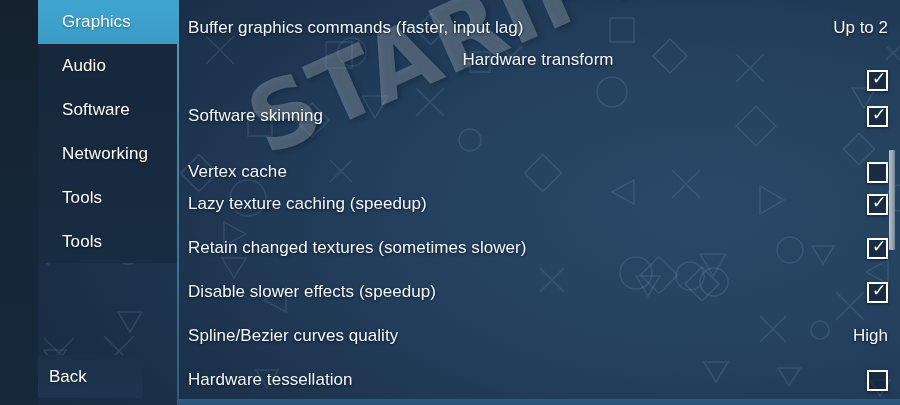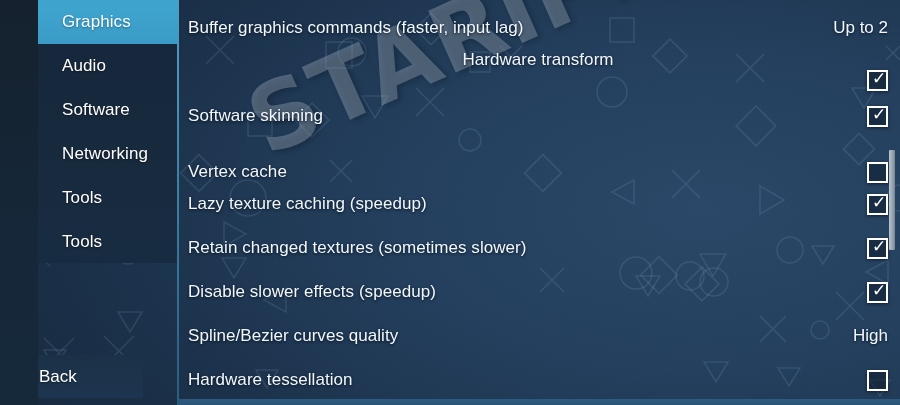--- a/index.html
+++ b/index.html
@@ -66,21 +66,21 @@
     text-shadow:0 1px 2px rgba(0,0,0,.45);
     cursor:pointer;
   }
   .nav-item.active{
     background:linear-gradient(180deg,#3fa5cf 0%,#3a9cc6 100%);
     color:#ffffff;
     text-shadow:0 1px 2px rgba(0,40,60,.45);
   }
   .back-button{
     position:absolute;left:38px;top:355px;width:105px;height:43px;
-    display:flex;align-items:center;padding-left:1px;
+    display:flex;align-items:center;padding-left:11px;
     box-sizing:border-box;
     background:linear-gradient(180deg,#1a2f44 0%,#1b3masked 100%);
     background:linear-gradient(180deg,#1b3147 0%,#1d3550 100%);
     border-radius:3px;
     color:#ffffff;font-size:17px;
     text-shadow:0 1px 2px rgba(0,0,0,.45);
     cursor:pointer;
   }
 
   

